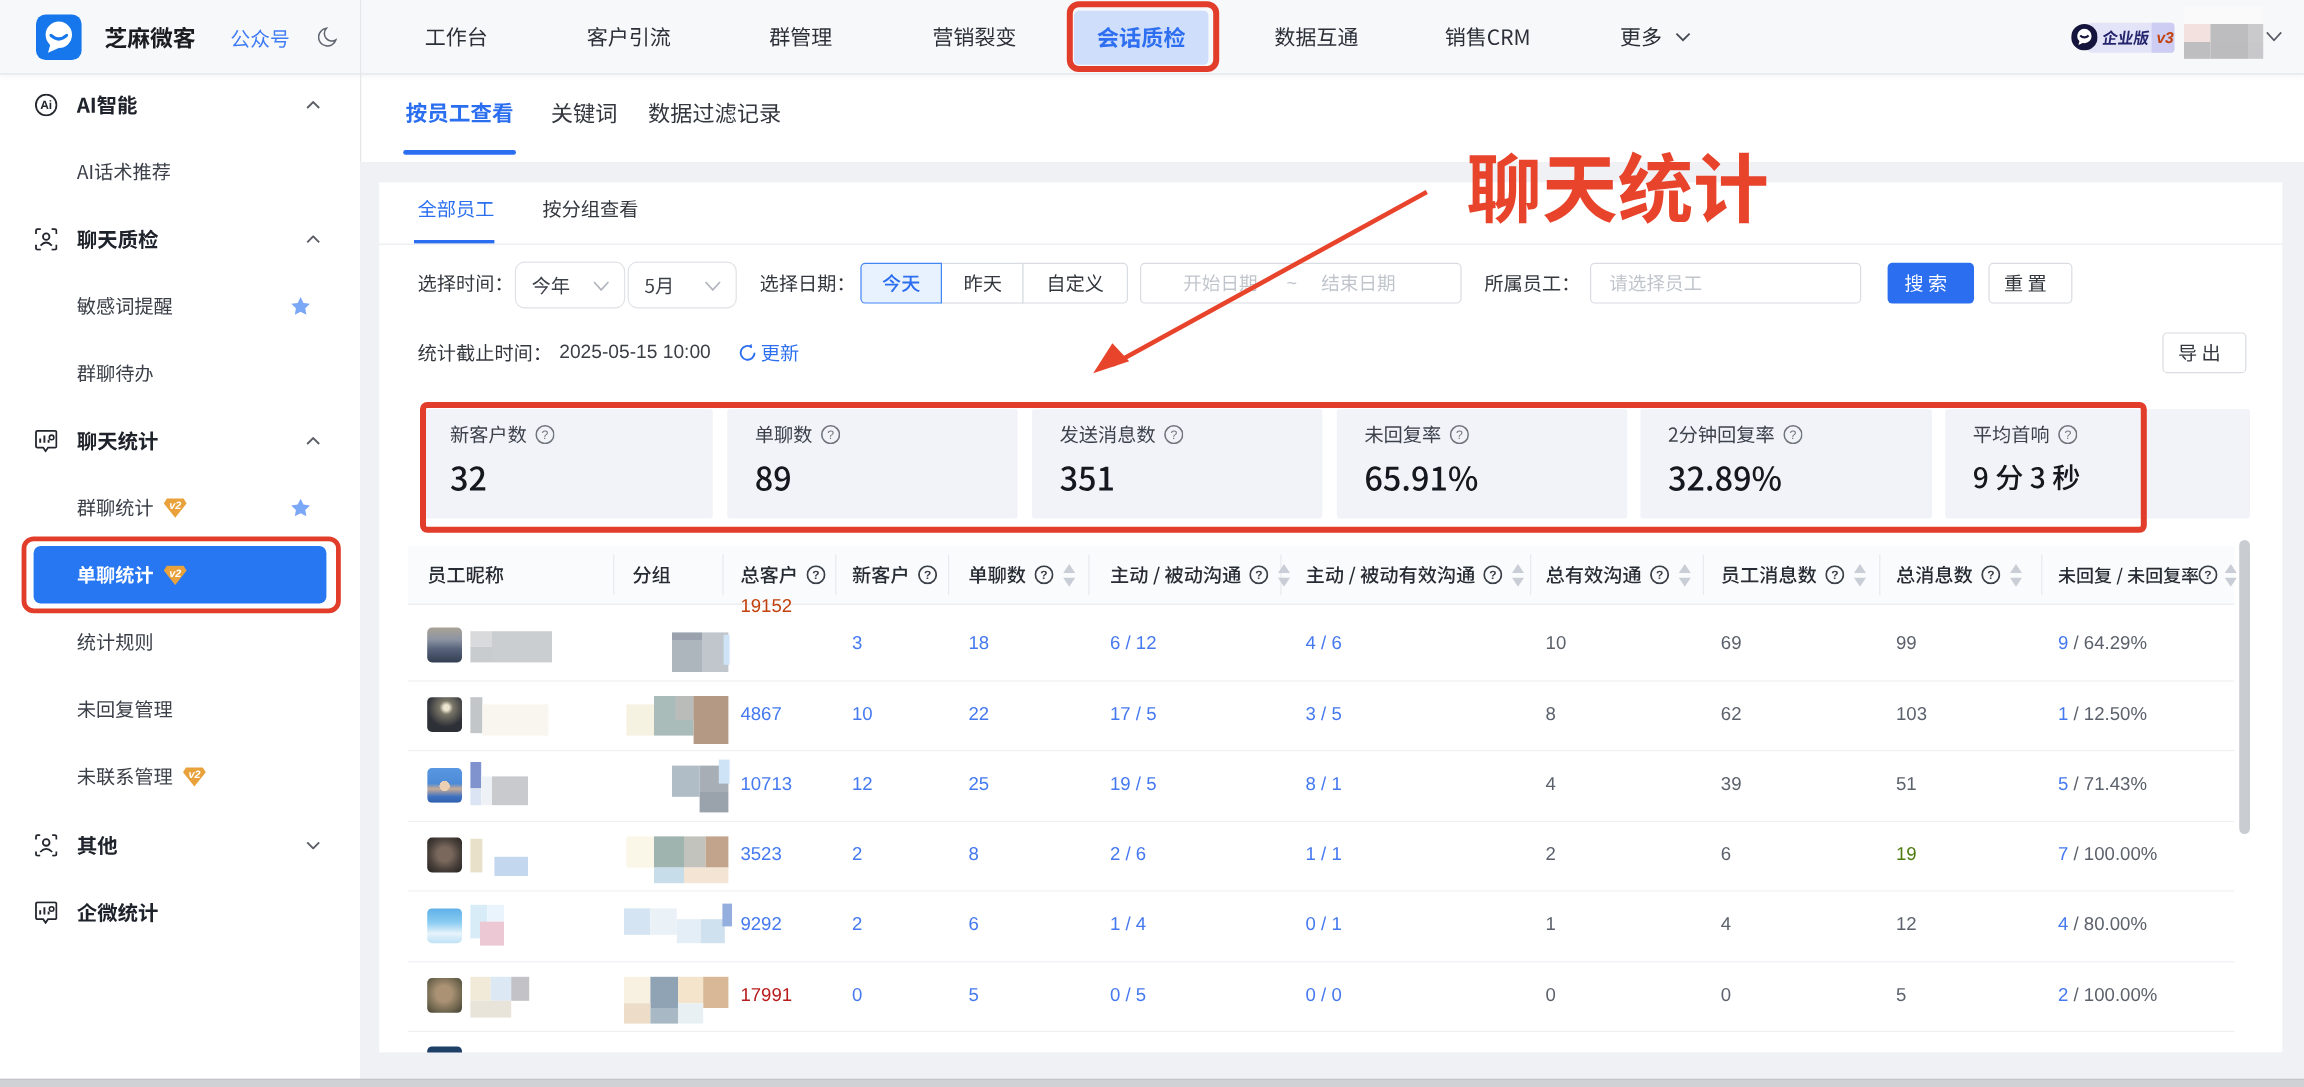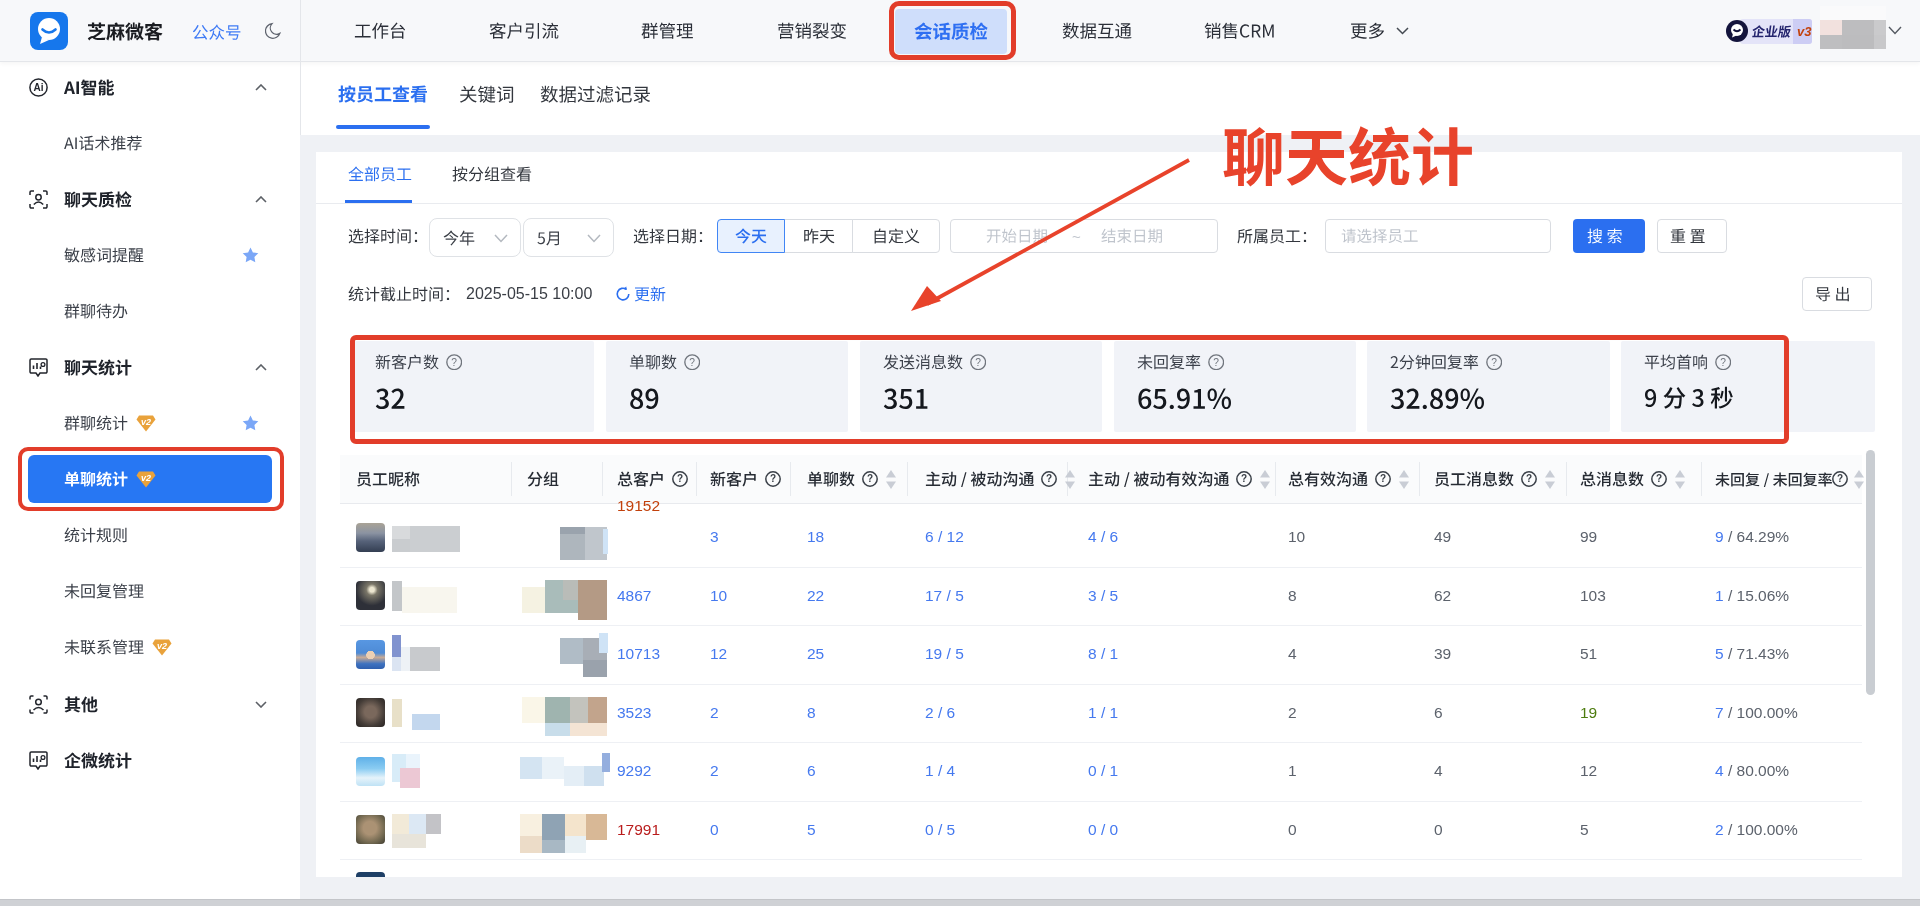--- a/index.html
+++ b/index.html
@@ -443,33 +443,33 @@
 <path d="M6 1 L11 8.5 H1 Z" fill="#c9cdd5"></path>
 <path d="M6 20 L11 12.5 H1 Z" fill="#c9cdd5"></path>
   </svg>
 <div style="position:absolute;left:340px;top:566.5px;width:1522px;height:1px;background:#eef0f4"></div>
 <span style="position:absolute;left:617px;top:498px;height:15.5px;display:flex;align-items:center;font-size:15.5px;color:#c2410c;white-space:pre;">19152</span>
 <span style="position:absolute;left:710px;top:529.5px;height:15.5px;display:flex;align-items:center;font-size:15.5px;color:#4579ef;white-space:pre;">3</span>
 <span style="position:absolute;left:807px;top:529.5px;height:15.5px;display:flex;align-items:center;font-size:15.5px;color:#4579ef;white-space:pre;">18</span>
 <span style="position:absolute;left:925px;top:529.5px;height:15.5px;display:flex;align-items:center;font-size:15.5px;color:#4579ef;white-space:pre;">6 / 12</span>
 <span style="position:absolute;left:1088px;top:529.5px;height:15.5px;display:flex;align-items:center;font-size:15.5px;color:#4579ef;white-space:pre;">4 / 6</span>
 <span style="position:absolute;left:1288px;top:529.5px;height:15.5px;display:flex;align-items:center;font-size:15.5px;color:#5c626c;white-space:pre;">10</span>
-<span style="position:absolute;left:1434px;top:529.5px;height:15.5px;display:flex;align-items:center;font-size:15.5px;color:#5c626c;white-space:pre;">49</span>
+<span style="position:absolute;left:1434px;top:529.5px;height:15.5px;display:flex;align-items:center;font-size:15.5px;color:#5c626c;white-space:pre;">69</span>
 <span style="position:absolute;left:1580px;top:529.5px;height:15.5px;display:flex;align-items:center;font-size:15.5px;color:#5c626c;white-space:pre;">99</span>
 <span style="position:absolute;left:1715px;top:529.5px;height:15.5px;display:flex;align-items:center;font-size:15.5px;color:#5c626c;white-space:pre;"><span style="color:#4579ef">9</span><span style="color:#5c626c"> / 64.29%</span></span>
 <div style="position:absolute;left:340px;top:625.0px;width:1522px;height:1px;background:#eef0f4"></div>
 <span style="position:absolute;left:617px;top:588.0px;height:15.5px;display:flex;align-items:center;font-size:15.5px;color:#4579ef;white-space:pre;">4867</span>
 <span style="position:absolute;left:710px;top:588.0px;height:15.5px;display:flex;align-items:center;font-size:15.5px;color:#4579ef;white-space:pre;">10</span>
 <span style="position:absolute;left:807px;top:588.0px;height:15.5px;display:flex;align-items:center;font-size:15.5px;color:#4579ef;white-space:pre;">22</span>
 <span style="position:absolute;left:925px;top:588.0px;height:15.5px;display:flex;align-items:center;font-size:15.5px;color:#4579ef;white-space:pre;">17 / 5</span>
 <span style="position:absolute;left:1088px;top:588.0px;height:15.5px;display:flex;align-items:center;font-size:15.5px;color:#4579ef;white-space:pre;">3 / 5</span>
 <span style="position:absolute;left:1288px;top:588.0px;height:15.5px;display:flex;align-items:center;font-size:15.5px;color:#5c626c;white-space:pre;">8</span>
 <span style="position:absolute;left:1434px;top:588.0px;height:15.5px;display:flex;align-items:center;font-size:15.5px;color:#5c626c;white-space:pre;">62</span>
 <span style="position:absolute;left:1580px;top:588.0px;height:15.5px;display:flex;align-items:center;font-size:15.5px;color:#5c626c;white-space:pre;">103</span>
-<span style="position:absolute;left:1715px;top:588.0px;height:15.5px;display:flex;align-items:center;font-size:15.5px;color:#5c626c;white-space:pre;"><span style="color:#4579ef">1</span><span style="color:#5c626c"> / 15.06%</span></span>
+<span style="position:absolute;left:1715px;top:588.0px;height:15.5px;display:flex;align-items:center;font-size:15.5px;color:#5c626c;white-space:pre;"><span style="color:#4579ef">1</span><span style="color:#5c626c"> / 12.50%</span></span>
 <div style="position:absolute;left:340px;top:683.5px;width:1522px;height:1px;background:#eef0f4"></div>
 <span style="position:absolute;left:617px;top:646.5px;height:15.5px;display:flex;align-items:center;font-size:15.5px;color:#4579ef;white-space:pre;">10713</span>
 <span style="position:absolute;left:710px;top:646.5px;height:15.5px;display:flex;align-items:center;font-size:15.5px;color:#4579ef;white-space:pre;">12</span>
 <span style="position:absolute;left:807px;top:646.5px;height:15.5px;display:flex;align-items:center;font-size:15.5px;color:#4579ef;white-space:pre;">25</span>
 <span style="position:absolute;left:925px;top:646.5px;height:15.5px;display:flex;align-items:center;font-size:15.5px;color:#4579ef;white-space:pre;">19 / 5</span>
 <span style="position:absolute;left:1088px;top:646.5px;height:15.5px;display:flex;align-items:center;font-size:15.5px;color:#4579ef;white-space:pre;">8 / 1</span>
 <span style="position:absolute;left:1288px;top:646.5px;height:15.5px;display:flex;align-items:center;font-size:15.5px;color:#5c626c;white-space:pre;">4</span>
 <span style="position:absolute;left:1434px;top:646.5px;height:15.5px;display:flex;align-items:center;font-size:15.5px;color:#5c626c;white-space:pre;">39</span>
 <span style="position:absolute;left:1580px;top:646.5px;height:15.5px;display:flex;align-items:center;font-size:15.5px;color:#5c626c;white-space:pre;">51</span>
 <span style="position:absolute;left:1715px;top:646.5px;height:15.5px;display:flex;align-items:center;font-size:15.5px;color:#5c626c;white-space:pre;"><span style="color:#4579ef">5</span><span style="color:#5c626c"> / 71.43%</span></span>

